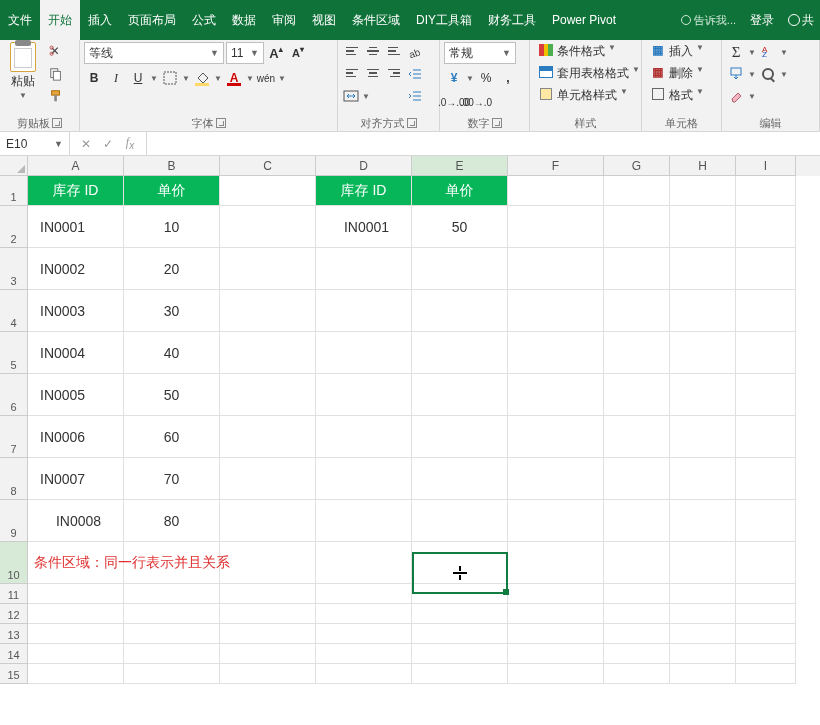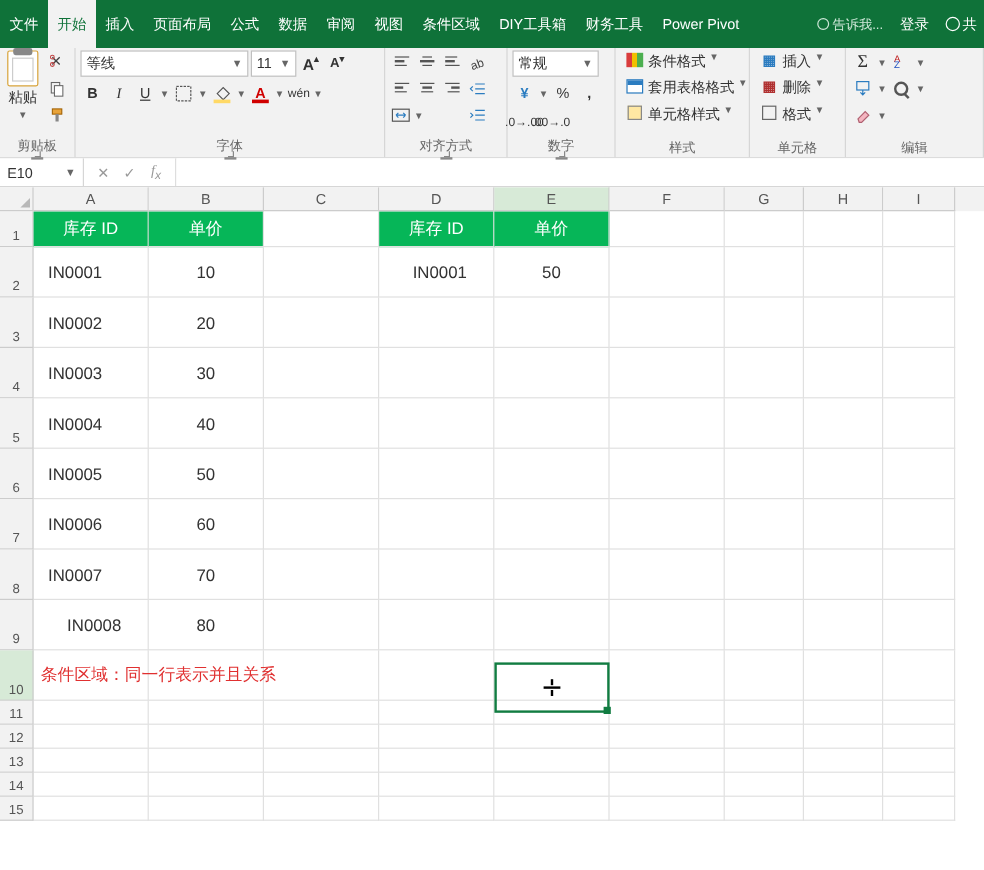--- a/index.html
+++ b/index.html
@@ -13,21 +13,21 @@
 .menubar .tell { display:flex; align-items:center; gap:3px; padding:0 6px; color:#cfe8d9; font-size:11px; }
 .menubar .bulb { width:10px; height:10px; border:1px solid #cfe8d9; border-radius:50%; position:relative; }
 .menubar .login { padding:0 8px; display:flex; align-items:center; }
 .menubar .share { padding:0 6px; display:flex; align-items:center; gap:2px; }
 .menubar .share .ic { width:12px; height:12px; border:1.5px solid #fff; border-radius:50%; position:relative; }
 
 
 .ribbon { background:#f2f2f2; height:92px; border-bottom:1px solid #d6d6d6; display:flex; }
 .group { border-right:1px solid #d6d6d6; display:flex; flex-direction:column; padding:2px 4px 0 4px; }
 .group .body { flex:1; display:flex; align-items:flex-start; gap:4px; }
-.group .label { height:16px; font-size:11px; color:#666; text-align:center; display:flex; align-items:center; justify-content:center; gap:2px;flex-direction:column; }
+.group .label { height:16px; font-size:11px; color:#666; text-align:center; display:flex; align-items:center; justify-content:center; gap:2px; }
 .group .label .launcher { width:10px; height:10px; border:1px solid #888; position:relative; }
 .group .label .launcher::after{content:"";position:absolute;right:1px;bottom:1px;width:4px;height:4px;border-right:1px solid #888;border-bottom:1px solid #888;}
 
 .btncol { display:flex; flex-direction:column; gap:2px; align-items:center; }
 .sbtn { width:20px; height:20px; display:flex; align-items:center; justify-content:center; border:1px solid transparent; cursor:pointer; font-size:12px; color:#333; }
 .dd { width:8px; display:flex; align-items:center; justify-content:center; color:#666; font-size:8px; cursor:pointer; }
 
 
 .paste-big { width:38px; display:flex; flex-direction:column; align-items:center; gap:1px; cursor:pointer; }
 .paste-ic { width:26px; height:30px; background:#fff; border:1px solid #d8a33a; position:relative; border-radius:2px; }
@@ -145,21 +145,21 @@
   </div>
   <div class="login">登录</div>
   <div class="share">
     <span class="ic"></span>
     <span>共</span>
   </div>
 </div>
 
 <div class="ribbon">
 
-  <div class="group" style="width:63px">
+  <div class="group" style="width:80px">
     <div class="body">
       <div class="paste-big">
         <div class="paste-ic"></div>
         <div class="paste-lbl">粘贴</div>
         <div style="font-size:8px;color:#666">▼</div>
       </div>
       <div class="btncol clip-side">
         <div class="sbtn">
             <svg viewBox="0 0 16 16">
               <path d="M3 3l7 7M3 10l7-7" stroke="#444" stroke-width="1.3" fill="none"></path>

